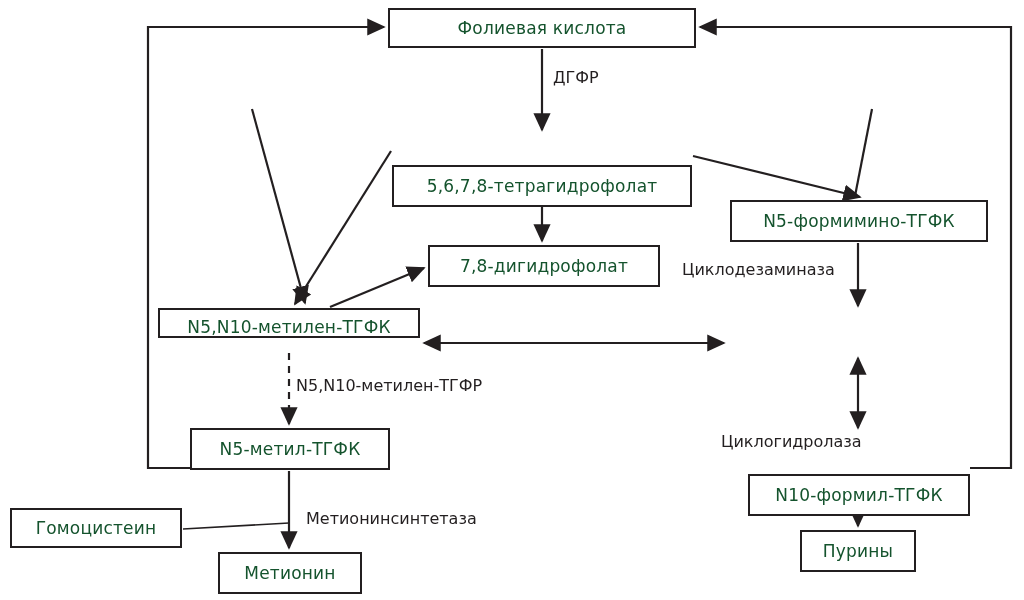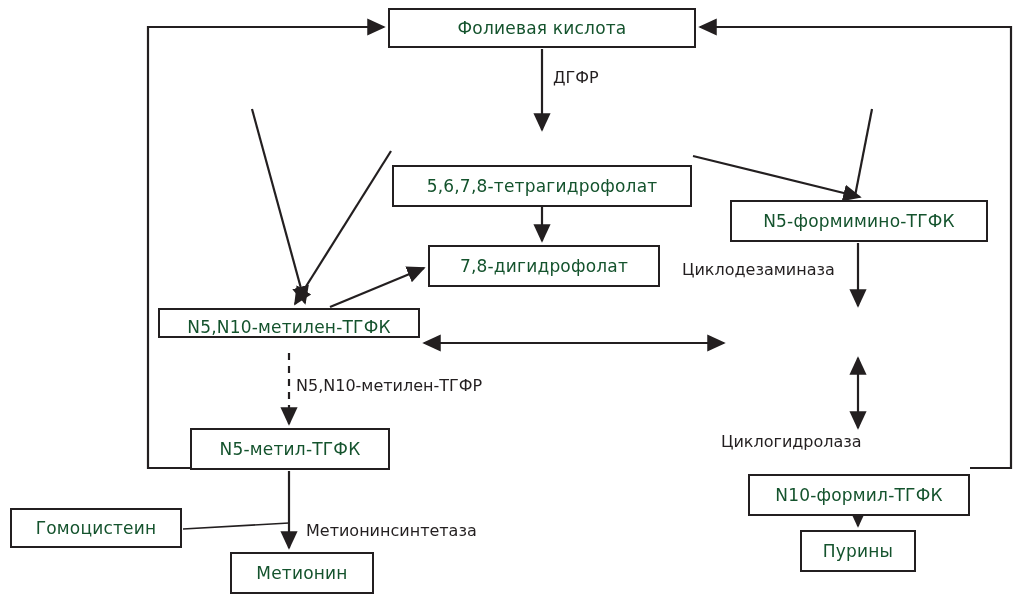--- a/index.html
+++ b/index.html
@@ -135,27 +135,27 @@
   </div>
 
   <div class="node" style="left:800px;top:530px;width:116px;height:42px;">
     <span>Пурины</span>
   </div>
 
   <div class="node" style="left:10px;top:508px;width:172px;height:40px;">
     <span>Гомоцистеин</span>
   </div>
 
-  <div class="node" style="left:218px;top:552px;width:144px;height:42px;margin-left:12px;">
+  <div class="node" style="left:218px;top:552px;width:144px;height:42px;">
     <span>Метионин</span>
   </div>
 
   <div class="edge-label" style="left:553px;top:70px;">ДГФР</div>
 
   <div class="edge-label" style="left:682px;top:262px;">Циклодезаминаза</div>
 
   <div class="edge-label" style="left:296px;top:378px;">N5,N10-метилен-ТГФР</div>
 
   <div class="edge-label" style="left:721px;top:386px;margin-top:48px;">Циклогидролаза</div>
 
-  <div class="edge-label" style="left:306px;top:511px;margin-top:12px;">Метионинсинтетаза</div>
+  <div class="edge-label" style="left:306px;top:511px;">Метионинсинтетаза</div>
 
 </div>
 
 </body></html>

